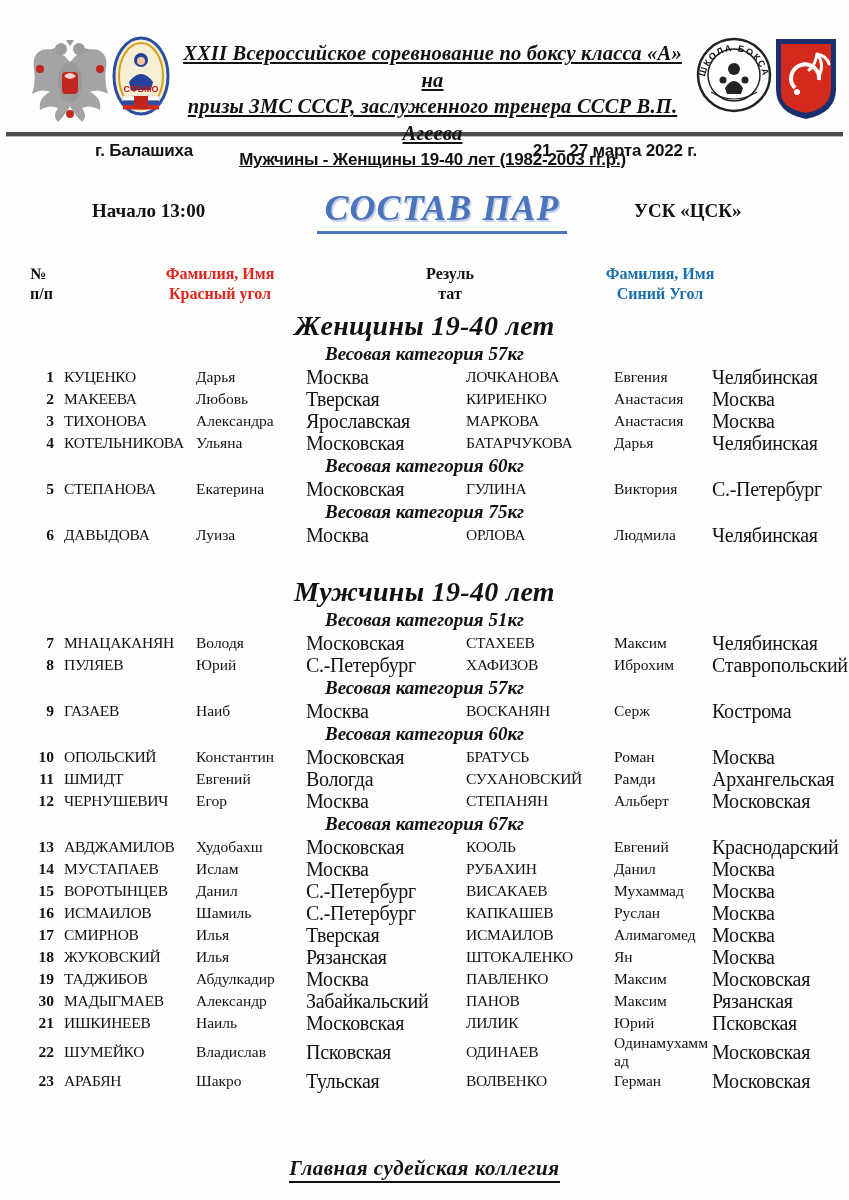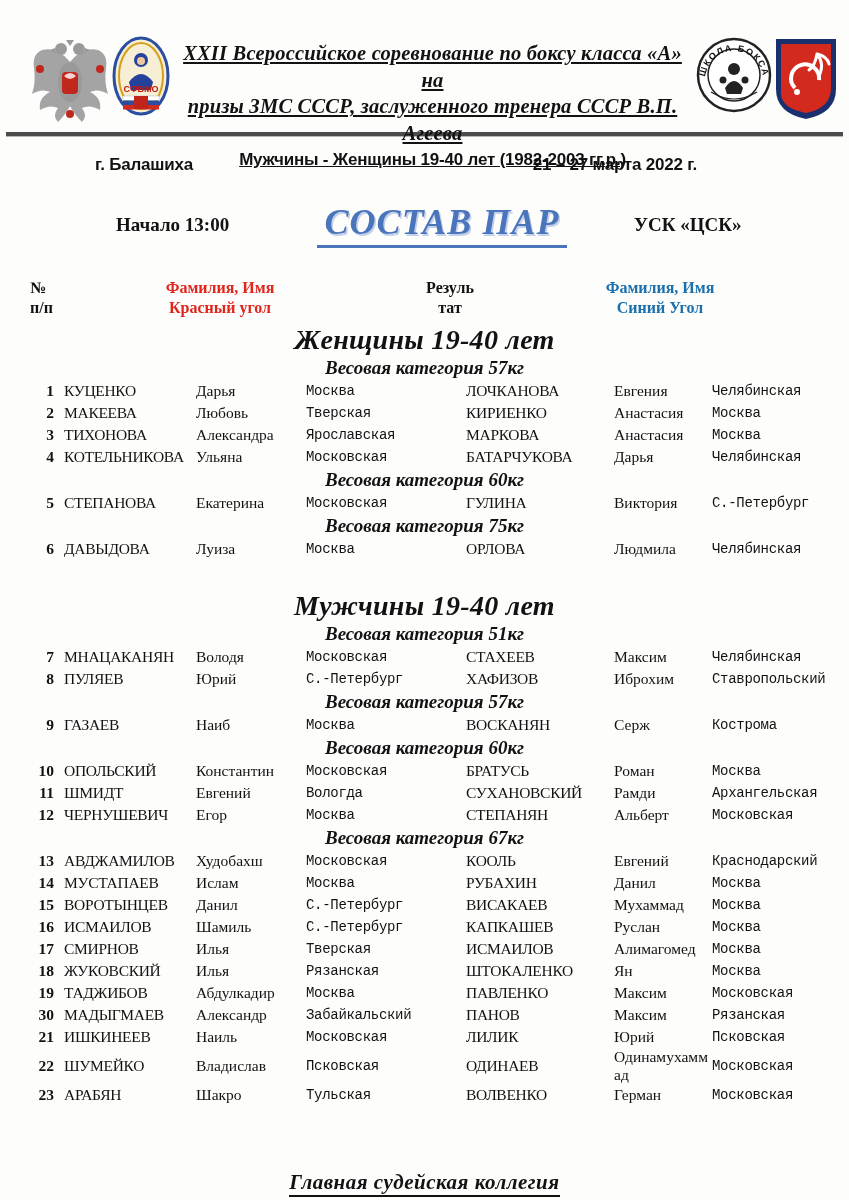--- a/index.html
+++ b/index.html
@@ -10,27 +10,27 @@
     box-sizing:border-box;padding-top:36px;
   }
   
   .logos-row{display:flex;align-items:flex-start;justify-content:space-between;padding:0 10px 0 28px;height:96px;}
   .header-title{flex:1;text-align:center;padding:4px 6px 0 6px;text-decoration:underline;}
   .title-line{font-size:20.5px;font-weight:bold;font-style:italic;line-height:1.3;letter-spacing:.2px;}
   .subtitle{font-family:"Liberation Sans","DejaVu Sans",sans-serif;font-size:17px;font-weight:bold;margin-top:3px;letter-spacing:-0.2px;}
   .header-rule{height:4px;background:#4c4c4c;margin:0 6px;box-shadow:0 1px 0 #b5b5b5;}
   .city-date-row{
     display:flex;justify-content:space-between;align-items:baseline;
-    padding:19px 152px 0 95px;
+    padding:5px 152px 0 95px;
     font-family:"Liberation Sans","DejaVu Sans",sans-serif;
     font-size:17px;font-weight:bold;letter-spacing:-0.2px;
   }
   
   .info-bar{display:grid;grid-template-columns:170px 360px 1fr;align-items:center;margin-top:26px;padding-left:92px;}
-  .start-time,.venue{font-size:19px;font-weight:bold;white-space:nowrap;margin-left:24px;}
+  .start-time,.venue{font-size:19px;font-weight:bold;white-space:nowrap;}
   .main-title{
     justify-self:center;
     font-size:36px;font-weight:bold;font-style:italic;
     color:#4a74bb;letter-spacing:1px;
     border-bottom:3px solid #4a74bb;padding:0 8px 2px 8px;
     text-shadow:1.5px 1.5px 0 #c3d0e8;
   }
   .venue{justify-self:start;margin-left:12px;}
   
   .col-headers{display:grid;grid-template-columns:44px 300px 160px 260px;margin-top:30px;padding-left:26px;
@@ -43,21 +43,21 @@
   .section-title{margin:6px 0 0 0;text-align:center;font-size:28px;font-weight:bold;font-style:italic;letter-spacing:.3px;}
   section[data-name="age-section"]:nth-of-type(2) .section-title{margin-top:30px;}
   .category-title{margin:1px 12px;text-align:center;font-size:19px;font-weight:bold;font-style:italic;}
   .pair-row{
     display:grid;align-items:center;
     grid-template-columns:38px 132px 110px 110px 50px 148px 98px 112px;
     padding-left:26px;font-size:15.5px;line-height:22px;
   }
   .pair-row .num{font-weight:bold;text-align:right;padding-right:10px;}
   .pair-row .surname{letter-spacing:-0.3px;}
-  .pair-row .region{font-size:14px;letter-spacing:-0.3px;font-family:Liberation Mono, monospace;}
+  .pair-row .region{font-size:20px;letter-spacing:-0.3px;}
   .pair-row .bname{word-break:break-all;line-height:18px;}
   
   .footer-title-wrap{text-align:center;margin-top:64px;}
   .footer-title{
     font-size:21px;font-weight:bold;font-style:italic;
     border-bottom:2px solid #111;padding-bottom:1px;letter-spacing:.5px;
   }
   svg{display:block;}
 </style>
 </head>

